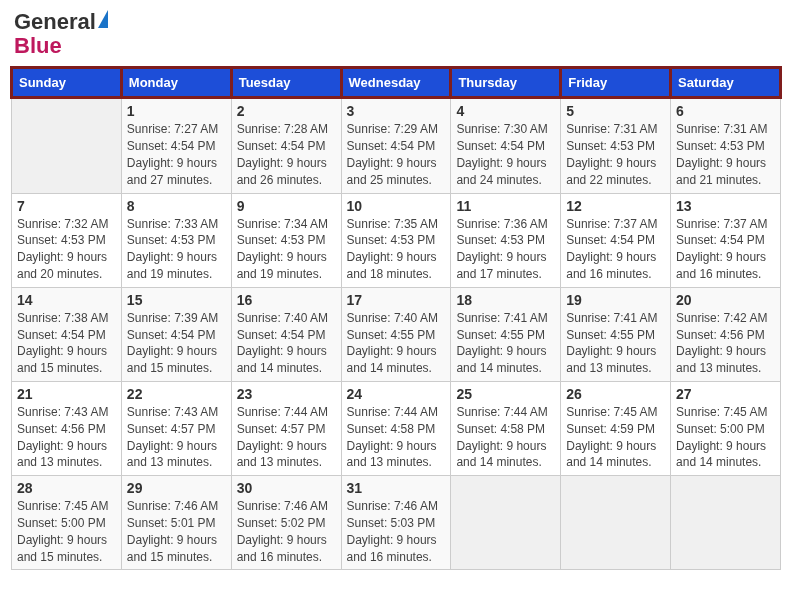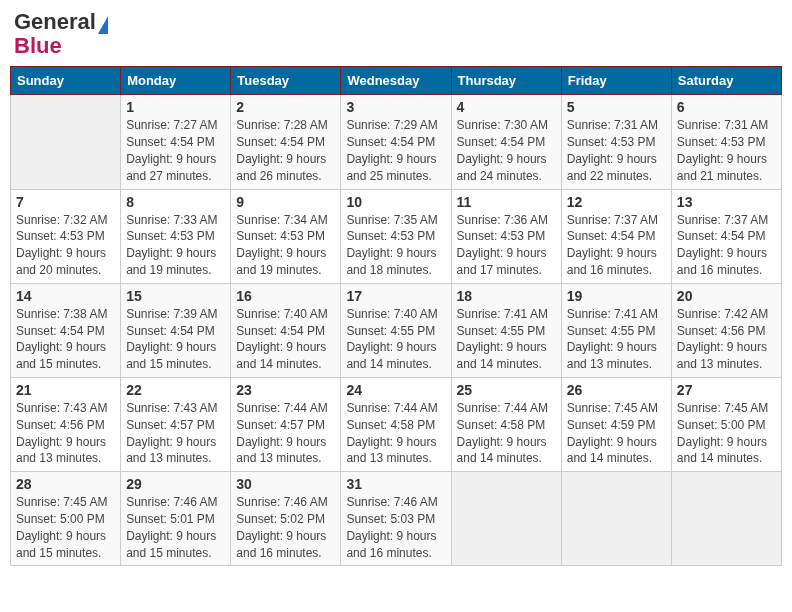--- a/index.html
+++ b/index.html
@@ -32,48 +32,48 @@
       width: 0;
       height: 0;
       border-left: 10px solid transparent;
       border-bottom: 18px solid #1a73c8;
       display: inline-block;
       margin-left: 2px;
       vertical-align: middle;
     }
     .logo-row {
       display: flex;
-      align-items: flex-end;
+      align-items: flex-start;
     }
     .title-block {
       text-align: right;
     }
     .month-title {
       font-size: 36px;
       font-weight: bold;
       color: #333;
     }
     .location {
       font-size: 16px;
       color: #555;
       font-style: italic;
     }
     table {
       width: 100%;
       border-collapse: collapse;
       font-size: 11px;
     }
     thead tr th {
-      background: #0369a1;
+      background: #1d4ed8;
       color: #fff;
       text-align: left;
       padding: 6px 6px;
       font-size: 13px;
       font-weight: bold;
-      border: 1px solid #7f1d1d;
+      border: 3px solid #7f1d1d;
     }
     tbody tr td {
       border: 1px solid #ccc;
       vertical-align: top;
       padding: 4px 5px;
       width: calc(100% / 7);
       min-height: 80px;
       background: #fff;
     }
     tbody tr:nth-child(odd) td {

